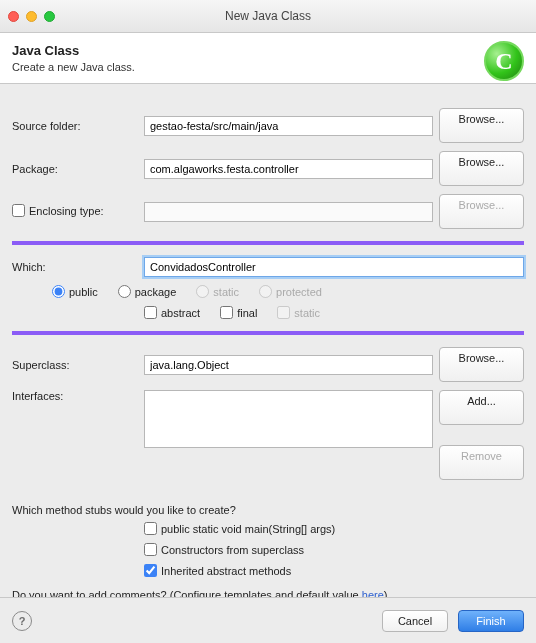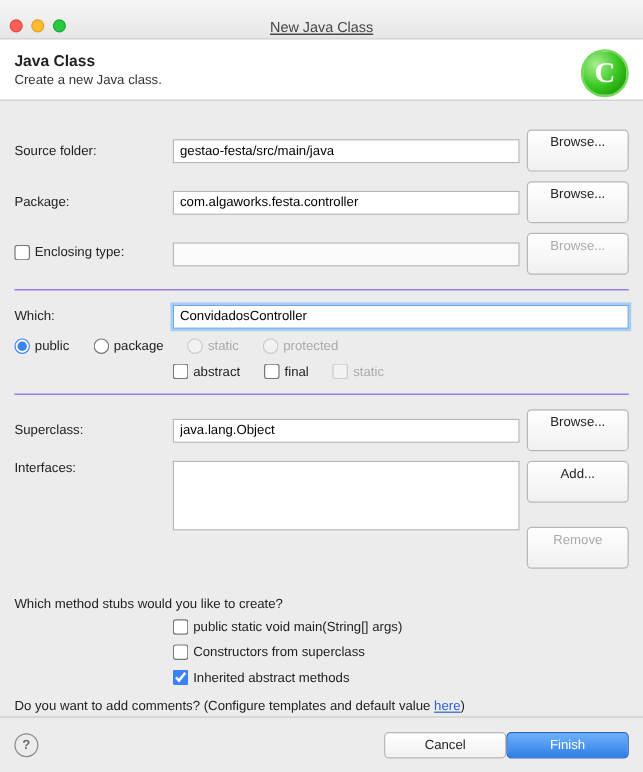--- a/index.html
+++ b/index.html
@@ -11,23 +11,23 @@
     color: #222;
     width: 536px;
     height: 643px;
     overflow: hidden;
   }
   .titlebar {
     height: 22px;
     background: linear-gradient(#f6f6f6, #e6e6e6);
     border-bottom: 1px solid #c8c8c8;
     display: flex;
+    align-items: center;
     padding: 16px 8px;
     position: relative;
-    text-decoration: underline;
   }
   .traffic { display: flex; gap: 7px; position: absolute; left: 8px; }
   .dot { width: 11px; height: 11px; border-radius: 50%; }
   .dot.red { background: #ff5f57; border: 0.5px solid #e1493f; }
   .dot.yellow { background: #febc2e; border: 0.5px solid #e0a127; }
   .dot.green { background: #28c840; border: 0.5px solid #1faa33; }
   .titlebar-title { flex: 1; text-align: center; font-size: 12px; color: #444; }
   .header {
     background: #fff;
     padding: 10px 12px 10px 12px;
@@ -42,21 +42,21 @@
     width: 40px; height: 40px;
     border-radius: 50%;
     background: radial-gradient(circle at 30% 30%, #a7f090, #32c41a 55%, #1e7f10);
     border: 2px solid #75d95d;
     display: flex; align-items: center; justify-content: center;
     color: #fff; font-weight: 700; font-size: 24px;
     position: absolute; right: 12px; top: 8px;
     font-family: Georgia, serif;
   }
   .body { padding: 12px 12px 0 12px; }
-  .group { border-top: 1px solid #cfcfcf; border-bottom: 1px solid #8b5cf6; padding: 12px 0; border-left: none; border-right: none; }
+  .group { border-top: 1px solid #cfcfcf; border-bottom: 4px solid #8b5cf6; padding: 12px 0; border-left: none; border-right: none; }
   .group + .group { border-top: none; }
   .row { display: flex; align-items: center; margin-bottom: 8px; }
   .row:last-child { margin-bottom: 0; }
   .lbl { width: 132px; padding-right: 6px; }
   .field-col { flex: 1; display: flex; align-items: center; gap: 6px; }
   input[type=text] {
     flex: 1;
     height: 20px;
     border: 1px solid #b7b7b7;
     background: #fff;
@@ -106,22 +106,22 @@
     padding: 0 12px;
     background: #ececec;
   }
   .help {
     width: 20px; height: 20px; border: 1.5px solid #8a8a8a; border-radius: 50%;
     display: flex; align-items: center; justify-content: center;
     color: #6d6d6d; font-weight: 700; cursor: pointer;
   }
   .footer-spacer { flex:1; }
   .btn-foot {
-    width: 102px; height: 22px; border-radius: 4px; font-size: 11px;
-    margin-left: 0; text-align:center; line-height: 20px;
+    width: 66px; height: 22px; border-radius: 4px; font-size: 11px;
+    margin-left: 10px; text-align:center; line-height: 20px;
     border: 1px solid #b7b7b7; background: linear-gradient(#fff,#f1f1f1); cursor:pointer;
   }
   .btn-foot.primary {
     background: linear-gradient(#6fb2fb, #2f7ee6);
     border: 1px solid #2665c5; color: #fff;
   }
   input[type=checkbox], input[type=radio]{ width:13px; height:13px; }
   input[type=checkbox].blue { accent-color:#3b82f6; }
   input[type=radio] { accent-color:#3b82f6; }
 </style>
@@ -177,21 +177,21 @@
   </div>
 
   <div class="group">
     <div class="row">
       <div class="lbl">Which:</div>
       <div class="field-col">
         <input type="text" class="focused" value="ConvidadosController" style="">
       </div>
     </div>
     <div class="row mod-row">
-      <div class="field-col" style="flex-wrap:wrap;">
+      <div class="field-col" style="flex-wrap:wrap;margin-left:40px;">
         <label class="radio">
           <input type="radio" name="vis" checked="" style="">
             <span>public</span>
         </label>
         <label class="radio">
           <input type="radio" name="vis" style="">
             <span>package</span>
         </label>
         <label class="radio disabled-text">
           <input type="radio" disabled="" style="">

